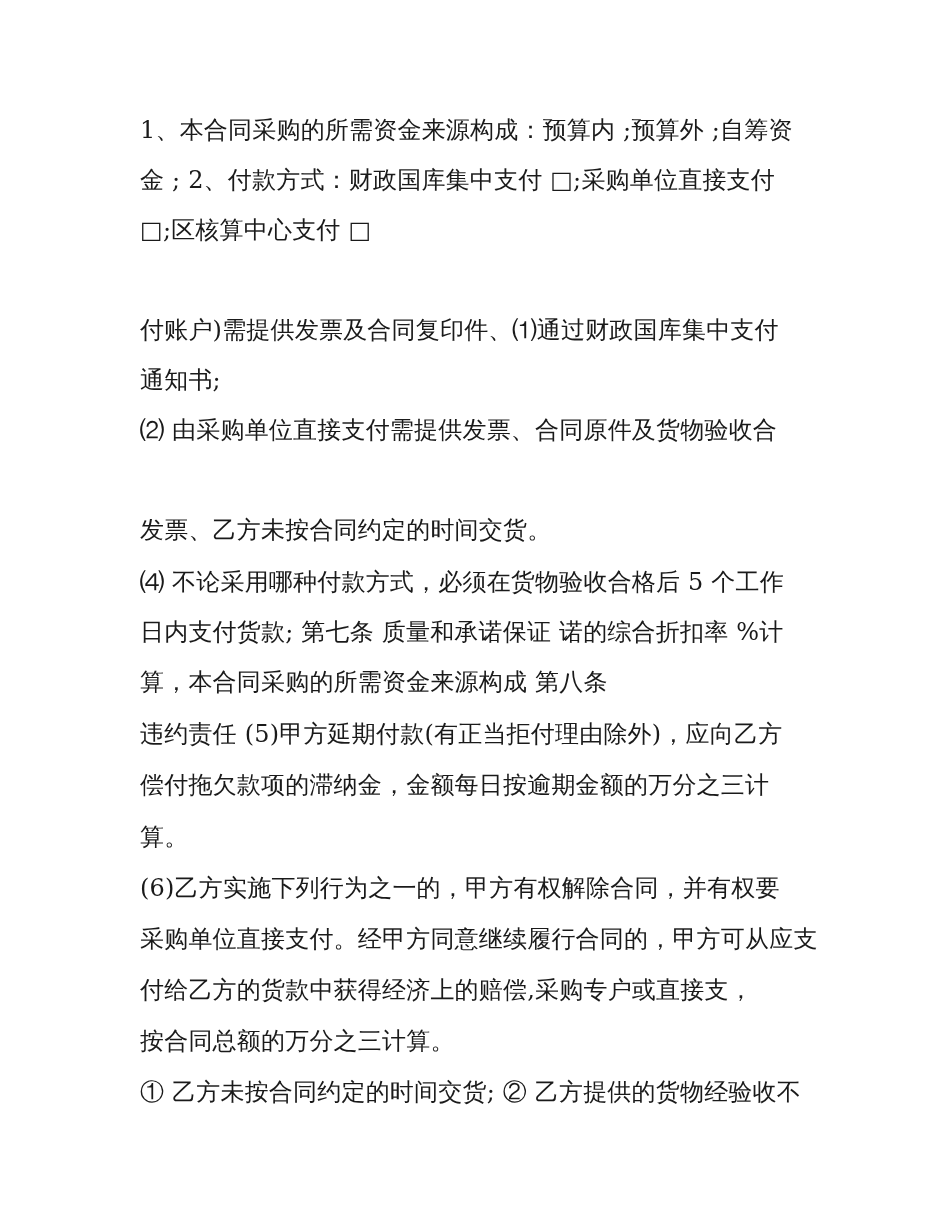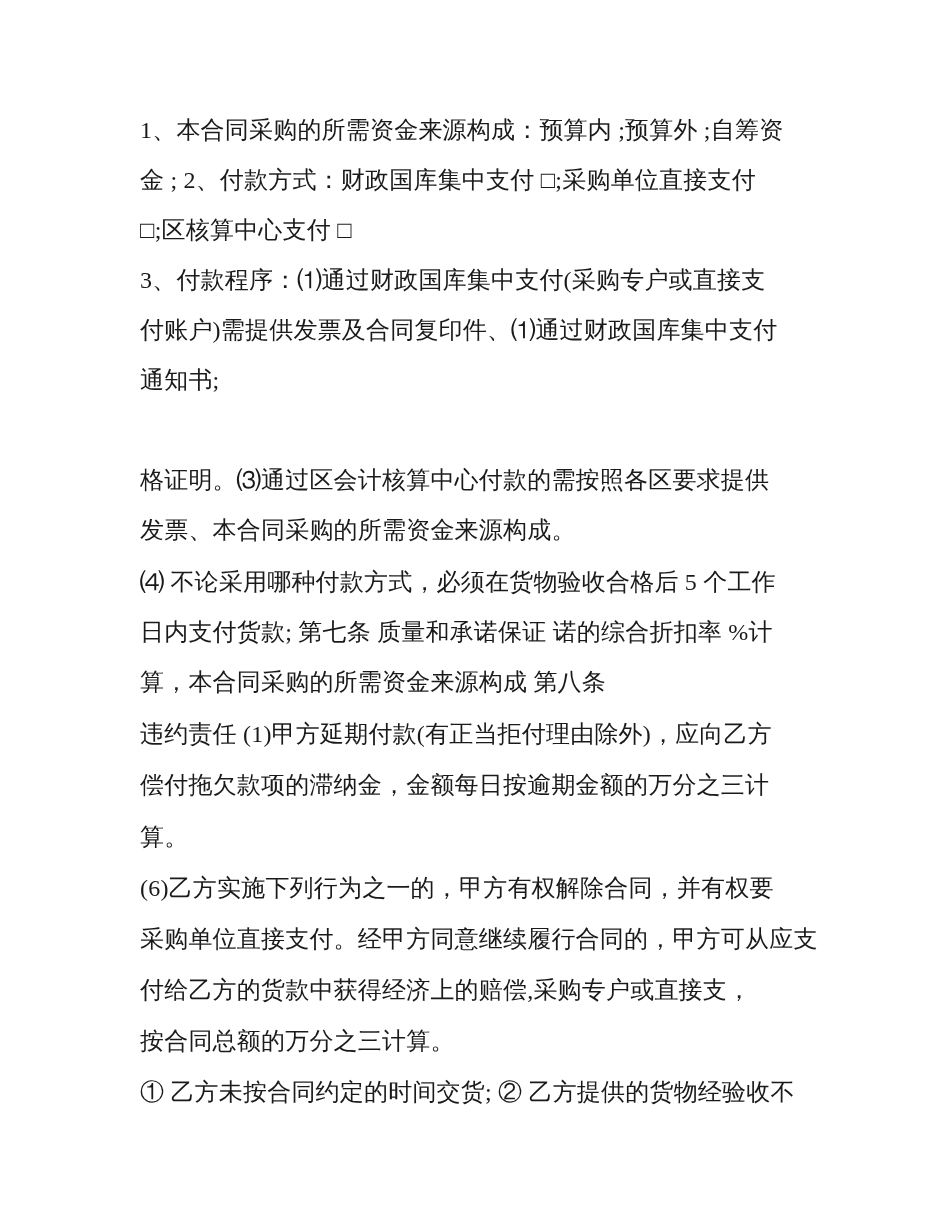--- a/index.html
+++ b/index.html
@@ -23,39 +23,37 @@
       height: 1229px;
       background: #ffffff;
     }
     .line {
       position: absolute;
       left: 140px;
       font-size: 24px;
       line-height: 30px;
       white-space: nowrap;
       letter-spacing: 0.2px;
-      font-family: Liberation Serif, serif;
     }
   </style>
 </head>
 <body>
 
 <div class="page">
   <div class="line" style="top:115px">1、本合同采购的所需资金来源构成：预算内 ;预算外 ;自筹资</div>
   <div class="line" style="top:165px">金 ; 2、付款方式：财政国库集中支付 □;采购单位直接支付</div>
   <div class="line" style="top:215px">□;区核算中心支付 □</div>
-  <div class="line" style="top:265px">3、付款程序：⑴通过财政国库集中支付(采购专户或直接支</div>
   <div class="line" style="top:315px">付账户)需提供发票及合同复印件、⑴通过财政国库集中支付</div>
   <div class="line" style="top:365px">通知书;</div>
-  <div class="line" style="top:465px">格证明。⑶通过区会计核算中心付款的需按照各区要求提供</div>
-  <div class="line" style="top:515px">发票、本合同采购的所需资金来源构成。</div>
+  <div class="line" style="top:415px">⑵ 由采购单位直接支付需提供发票、合同原件及货物验收合</div>
+  <div class="line" style="top:515px">发票、乙方未按合同约定的时间交货。</div>
   <div class="line" style="top:567px">⑷ 不论采用哪种付款方式，必须在货物验收合格后 5 个工作</div>
   <div class="line" style="top:617px">日内支付货款; 第七条 质量和承诺保证 诺的综合折扣率 %计</div>
   <div class="line" style="top:667px">算，本合同采购的所需资金来源构成 第八条</div>
-  <div class="line" style="top:719px">违约责任 (1)甲方延期付款(有正当拒付理由除外)，应向乙方</div>
+  <div class="line" style="top:719px">违约责任 (5)甲方延期付款(有正当拒付理由除外)，应向乙方</div>
   <div class="line" style="top:770px">偿付拖欠款项的滞纳金，金额每日按逾期金额的万分之三计</div>
   <div class="line" style="top:822px">算。</div>
   <div class="line" style="top:873px">(6)乙方实施下列行为之一的，甲方有权解除合同，并有权要</div>
   <div class="line" style="top:924px">采购单位直接支付。经甲方同意继续履行合同的，甲方可从应支</div>
   <div class="line" style="top:975px">付给乙方的货款中获得经济上的赔偿,采购专户或直接支，</div>
   <div class="line" style="top:1026px">按合同总额的万分之三计算。</div>
   <div class="line" style="top:1077px">① 乙方未按合同约定的时间交货; ② 乙方提供的货物经验收不</div>
 </div>
 
 </body></html>

